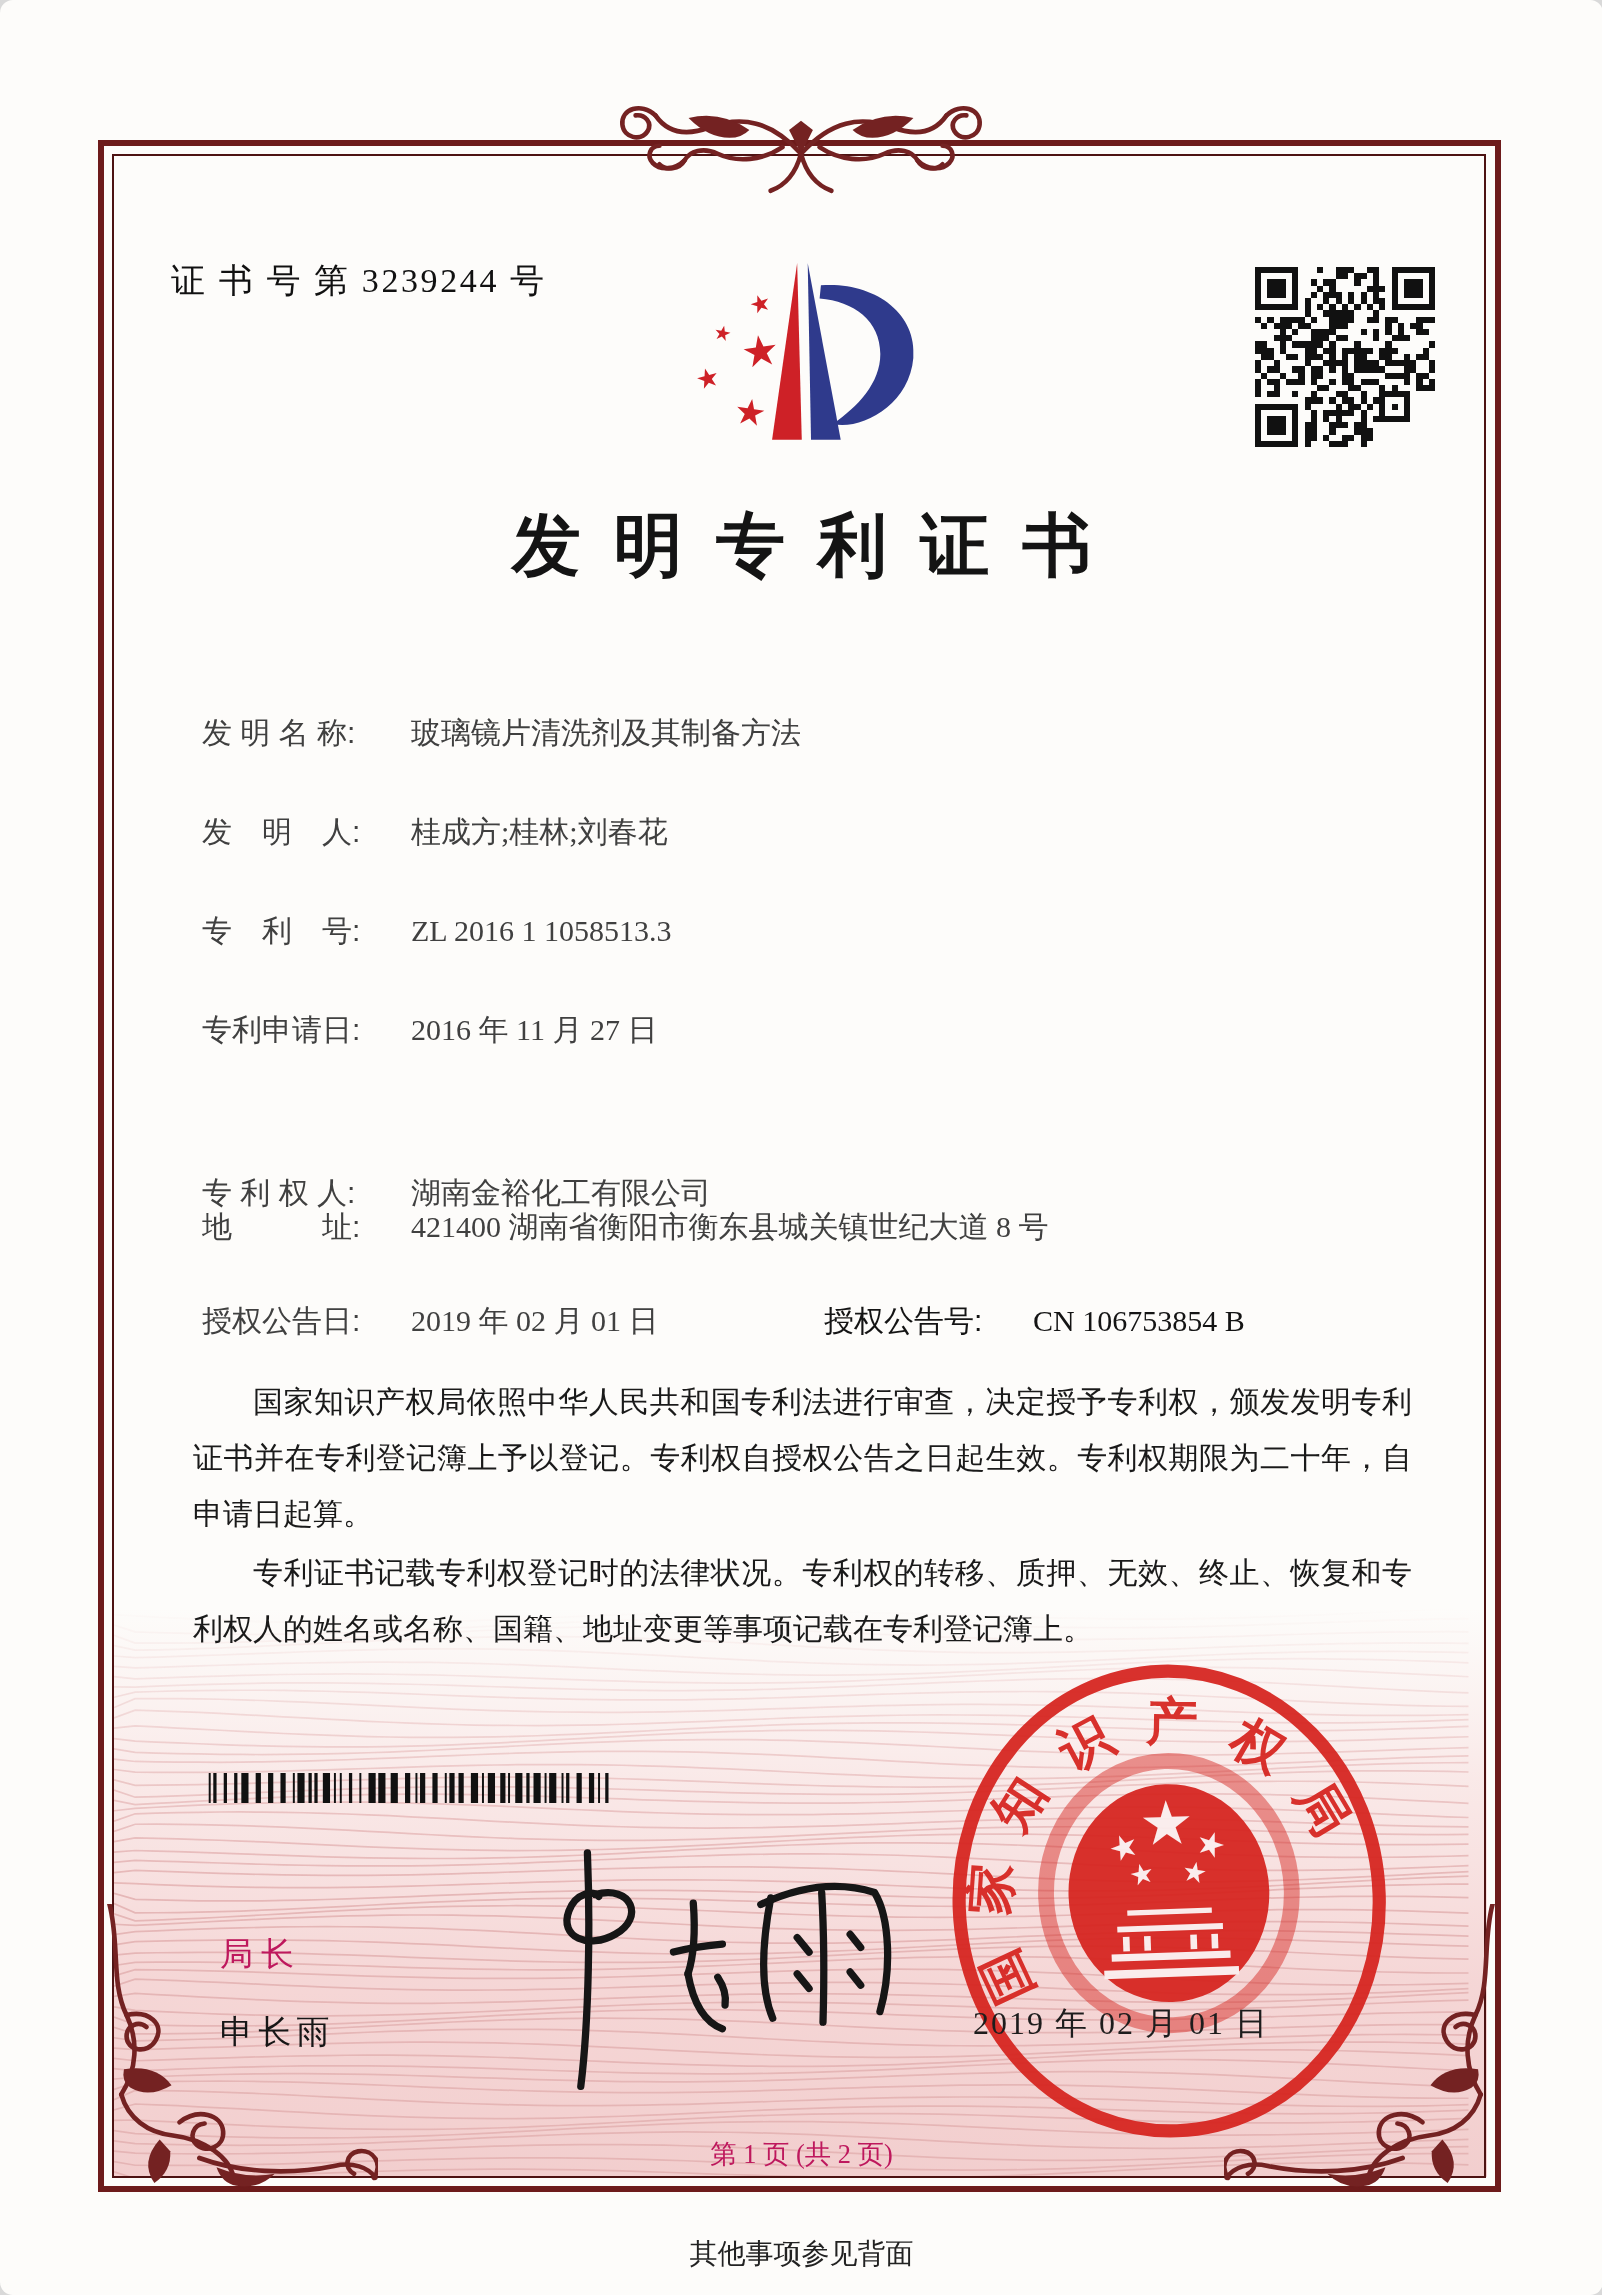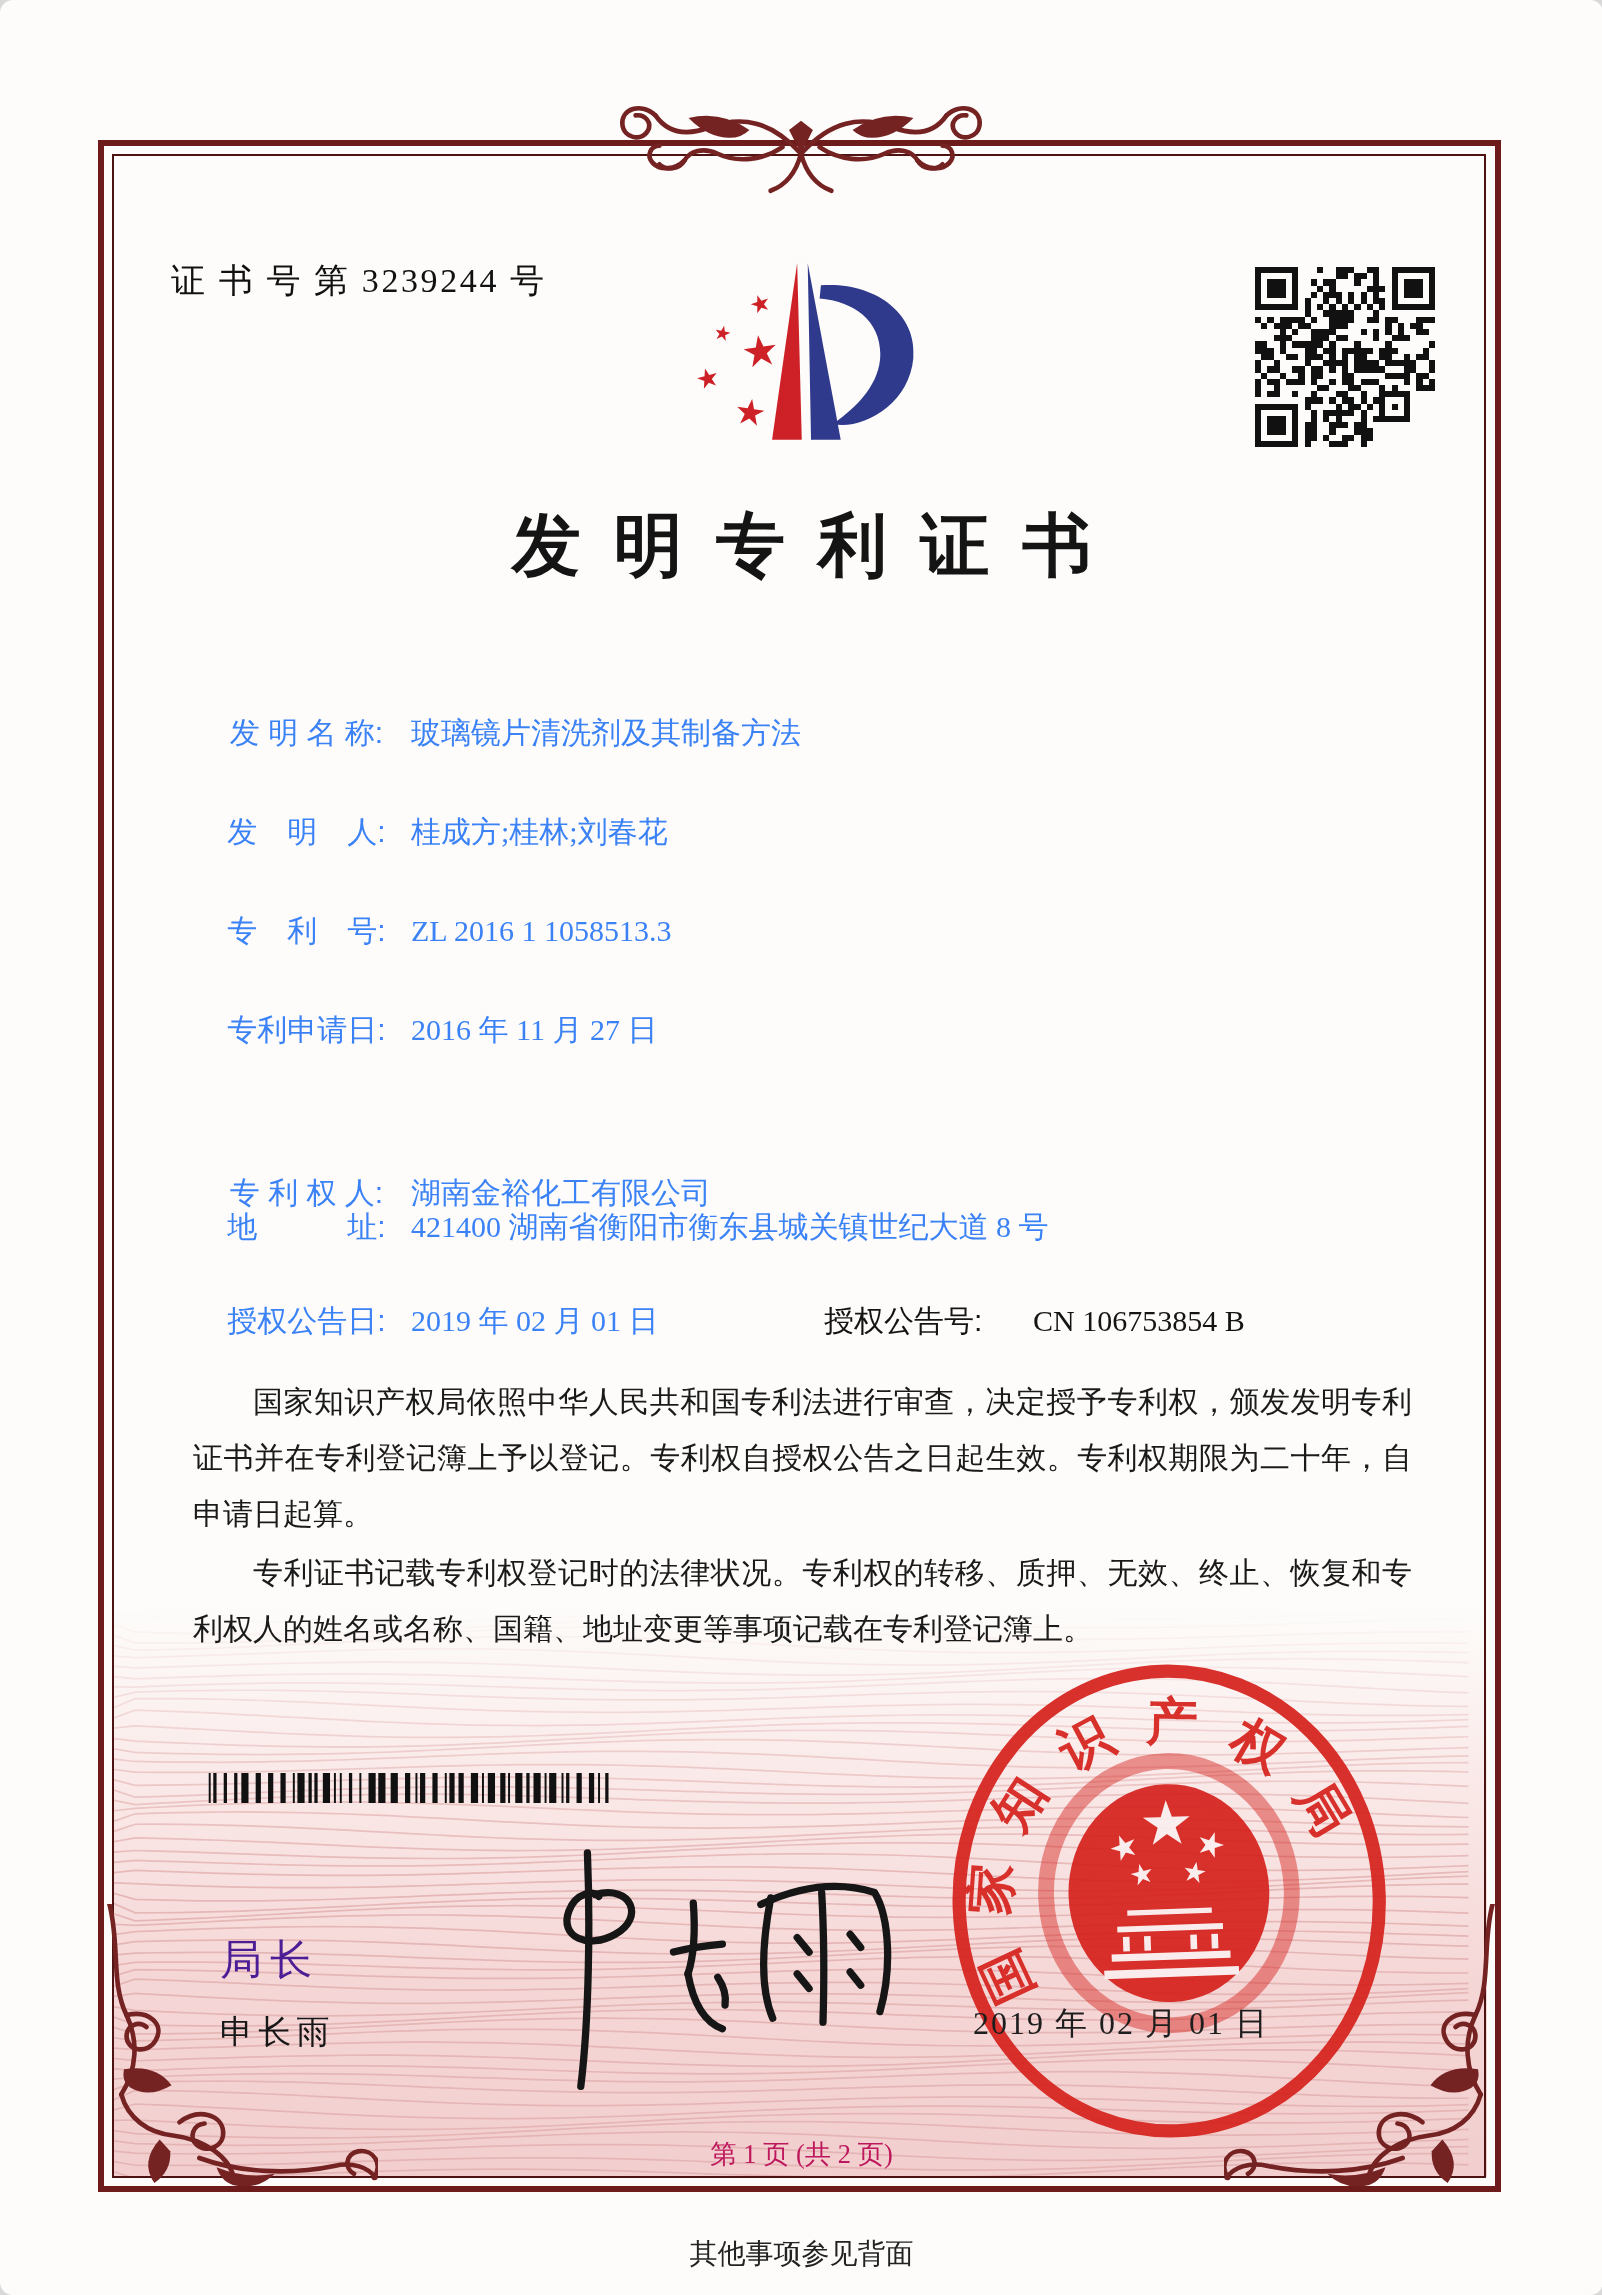--- a/index.html
+++ b/index.html
@@ -8,30 +8,30 @@
   .abs{position:absolute;}
   
   .frame-outer{position:absolute;left:98px;top:140px;width:1403px;height:2052px;
                border:6px solid #6d1b1b;box-sizing:border-box;}
   .frame-inner{position:absolute;left:112px;top:154px;width:1374px;height:2024px;
                border:2px solid #4d1212;box-sizing:border-box;}
   .certno{position:absolute;left:171px;top:258px;font-size:34px;letter-spacing:2.6px;color:#111;
           font-family:"Liberation Serif",serif;white-space:nowrap;}
   .title{position:absolute;left:0;right:0;top:497px;margin:3px;text-align:center;
          font-size:69px;font-weight:700;letter-spacing:.48em;text-indent:.48em;color:#141414;}
-  .field{position:absolute;left:202px;font-size:30px;white-space:nowrap;color:#3b82f6;text-align:center;}
+  .field{position:absolute;left:202px;font-size:30px;white-space:nowrap;color:#404040;}
   .field .flabel{display:inline-block;width:209px;font-family:"Liberation Sans",sans-serif;}
   .field .fvalue{font-family:"Liberation Serif",serif;}
   .field2{position:absolute;left:824px;font-size:30px;white-space:nowrap;color:#141414;}
   .field2 .flabel{display:inline-block;width:209px;font-family:"Liberation Sans",sans-serif;}
   .paras{position:absolute;left:189px;top:1370px;width:1227px;font-size:30px;line-height:1.86;
          text-align:justify;color:#1a1a1a;}
   .paras p{margin:4px;text-indent:2em;}
-  .director-label{position:absolute;left:220px;top:1932px;font-size:42px;letter-spacing:8px;
-         font-family:"Liberation Sans",sans-serif;color:#4c1d95;}
+  .director-label{position:absolute;left:220px;top:1932px;font-size:33px;letter-spacing:8px;
+         font-family:"Liberation Sans",sans-serif;color:#be185d;}
   .director-name{position:absolute;left:220px;top:2010px;font-size:33px;letter-spacing:5.3px;
          font-family:"Liberation Sans",sans-serif;color:#161616;}
   .seal-date{position:absolute;left:973px;top:2002px;font-size:32px;letter-spacing:2px;color:#1d1d1d;
          white-space:nowrap;}
   .page-no{position:absolute;left:0;right:0;top:2137px;text-align:center;font-size:26.4px;color:#be185d;}
   .back-note{position:absolute;left:0;right:0;top:2235px;text-align:center;font-size:28px;color:#222;}
 </style>
 </head>
 <body>
 

